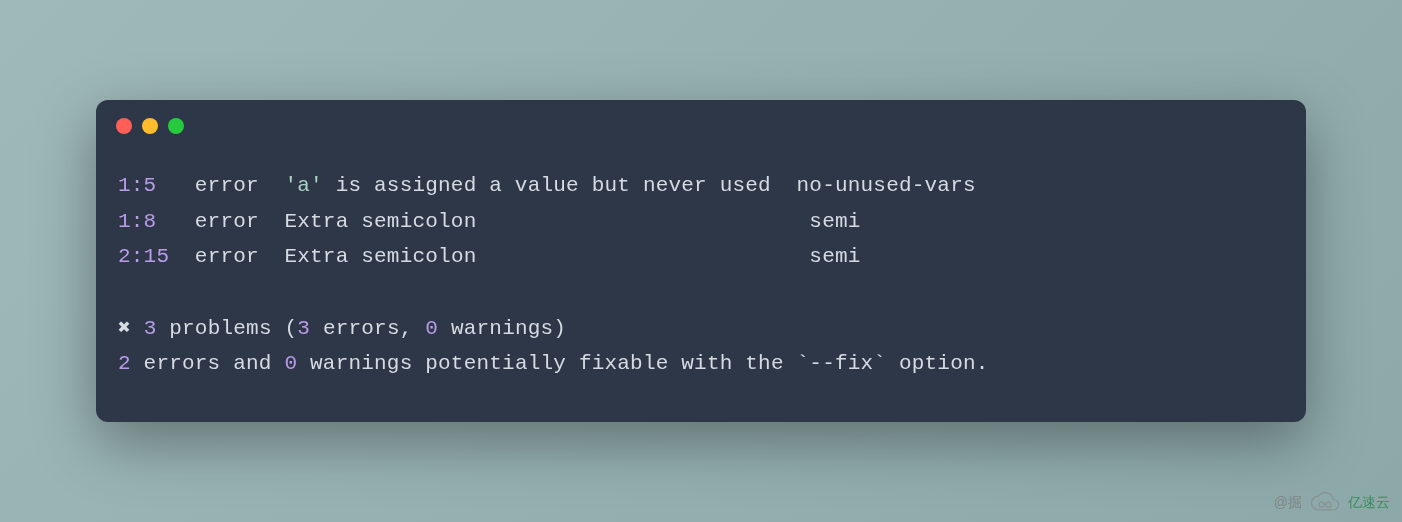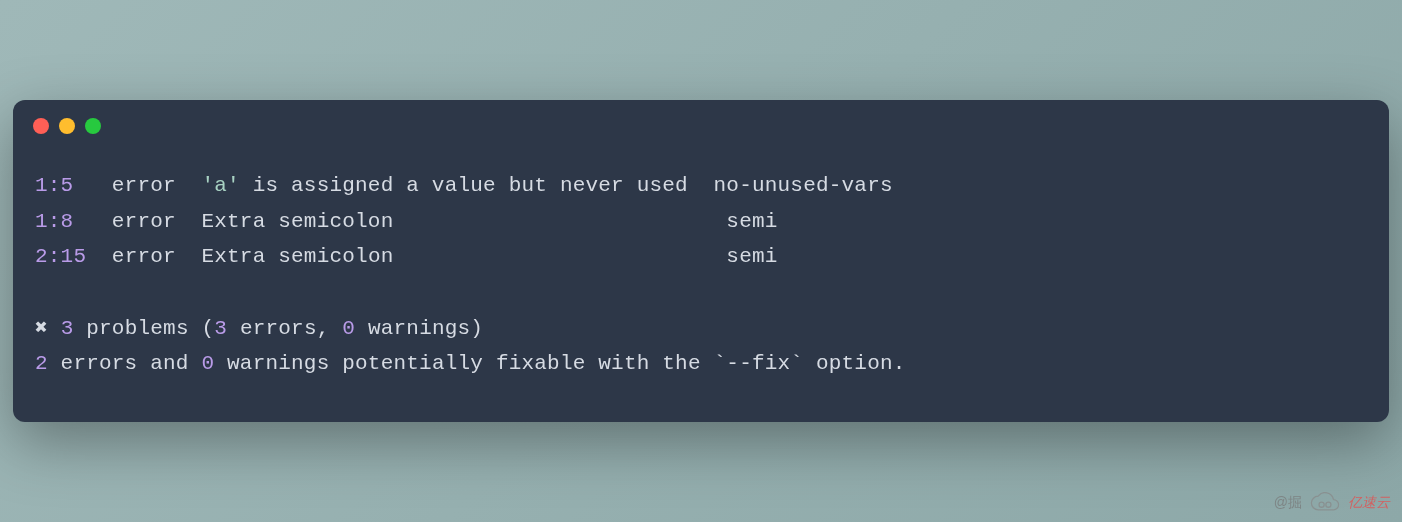--- a/index.html
+++ b/index.html
@@ -11,21 +11,21 @@
       width: 1402px;
       height: 522px;
       background: linear-gradient(135deg, #9fb8b8 0%, #8da8a8 100%);
       display: flex;
       align-items: center;
       justify-content: center;
       font-family: "SF Mono", "Monaco", "Menlo", "Consolas", "Courier New", monospace;
       position: relative;
     }
     .terminal-window {
-      width: 1376px;
+      width: 1210px;
       background: #2d3748;
       border-radius: 12px;
       box-shadow: 0 20px 60px rgba(0,0,0,0.35);
       overflow: hidden;
     }
     .titlebar {
       display: flex;
       gap: 10px;
       padding: 18px 20px 14px 20px;
     }
@@ -72,22 +72,21 @@
       right: 12px;
       display: flex;
       align-items: center;
       gap: 6px;
       color: #777;
       font-family: sans-serif;
       font-size: 14px;
       opacity: 0.7;
     }
     .footer-watermark .brand-text {
-      color: #ef4444;
-      font-style: italic;
+      color: #15803d;
     }
     .cloud-icon {
       width: 34px;
       height: 22px;
       position: relative;
     }
     .cloud-icon svg {
       width: 100%;
       height: 100%;
     }

